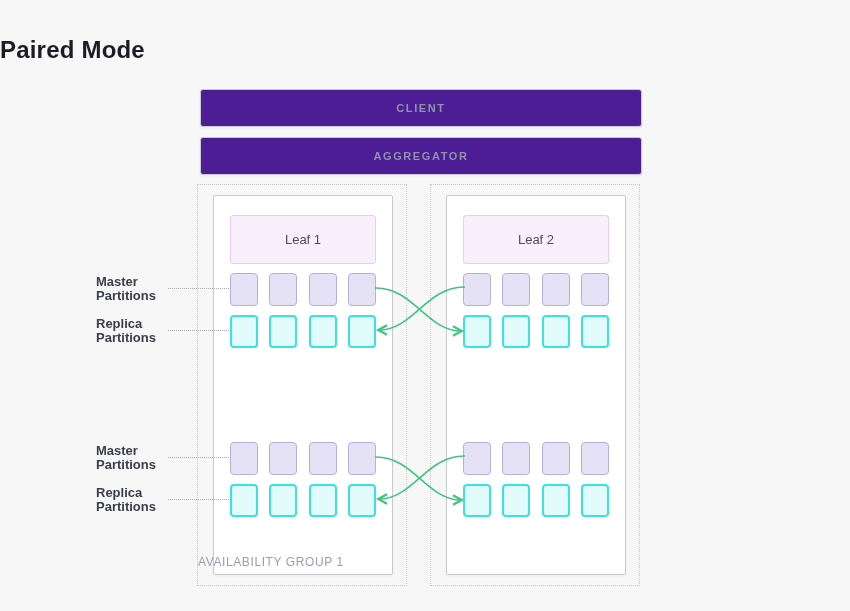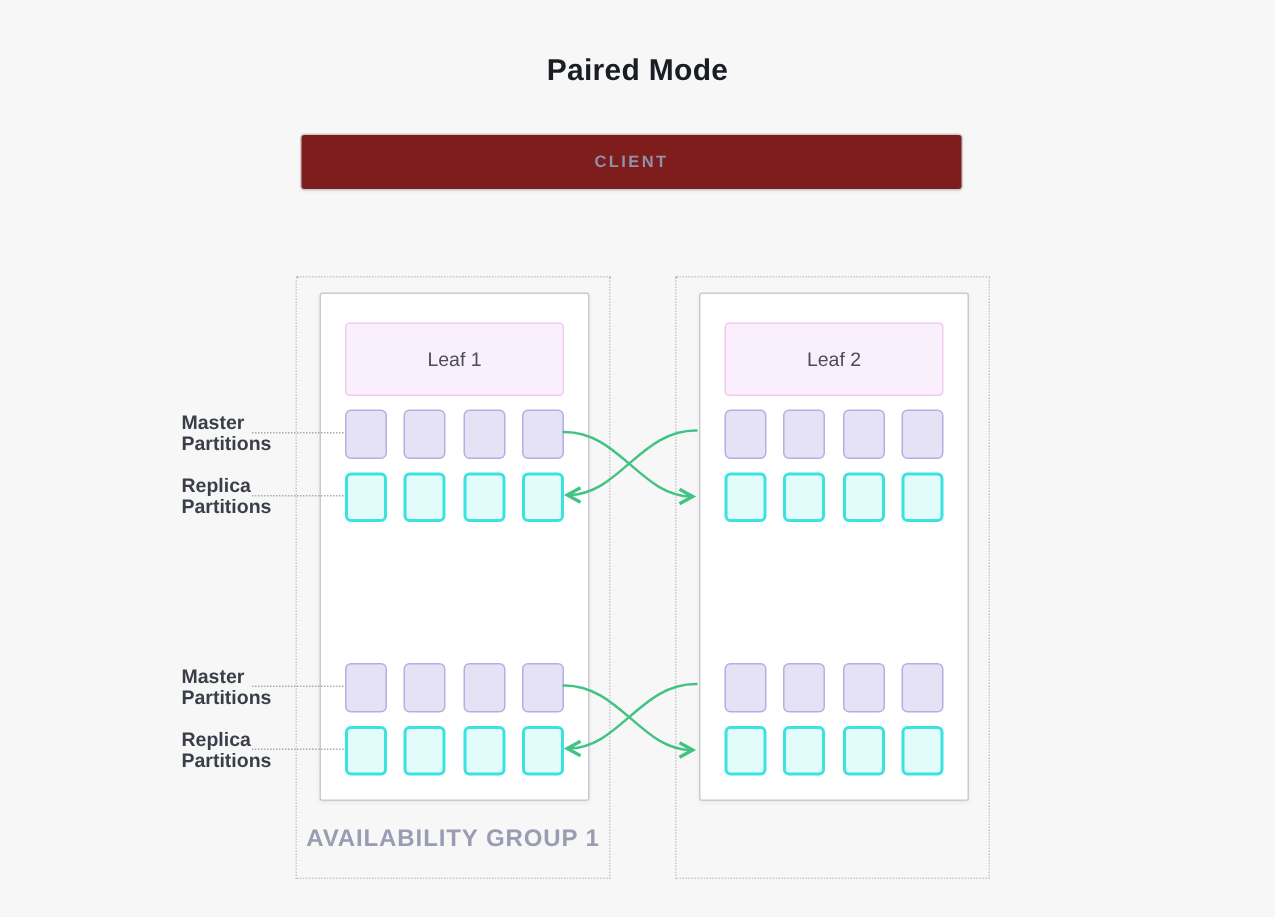--- a/index.html
+++ b/index.html
@@ -9,46 +9,46 @@
     --replica-fill:#e2fcfb; --replica-border:#3ae3df; --arrow:#42c383;
     --side-label-text:#3a3e48; --leader:#a9abb0;
   }
   *{margin:0;padding:0;box-sizing:border-box;}
   html,body{background:var(--bg);}
   .canvas{
     position:relative;width:850px;height:611px;background:var(--bg);
     font-family:"Liberation Sans",sans-serif;overflow:hidden;
   }
   .title{
-    position:absolute;top:36px;left:0;width:100%;text-align:center;
-    font-size:20px;font-weight:700;color:var(--title-text);letter-spacing:.2px;
+    position:absolute;top:36px;left:0;width:100%;text-align:left;
+    font-size:24px;font-weight:700;color:var(--title-text);letter-spacing:.2px;
   }
   .tier{
-    position:absolute;left:200px;width:442px;height:38px;background:#7f1d1d;
+    position:absolute;left:200px;width:442px;height:38px;background:#4c1d95;
     border:1px solid var(--box-border);border-radius:3px;
     display:flex;align-items:center;justify-content:center;
     box-shadow:0 1px 2px rgba(0,0,0,.05);
   }
   .tier span{
     font-size:11px;font-weight:700;letter-spacing:1.6px;color:var(--tier-text);
   }
   .tier.client{top:89px;}
   .tier.aggregator{top:137px;}
   .group{
     position:absolute;top:184px;width:210px;height:402px;
     border:1px dotted var(--group-border);
   }
   .group.g1{left:197px;}
-  .group.g2{left:450px;}
+  .group.g2{left:430px;}
   .group-label{
-    position:absolute;bottom:16px;left:0;width:100%;text-align:center;
-    font-size:16px;font-weight:700;letter-spacing:.6px;color:var(--group-label);
+    position:absolute;bottom:16px;left:0;width:100%;
+    font-size:12px;font-weight:400;letter-spacing:.6px;color:var(--group-label);
   }
   .leafbox{
-    position:absolute;left:15px;top:10px;width:180px;height:339px;background:#fff;
+    position:absolute;left:15px;top:10px;width:180px;height:380px;background:#fff;
     border:1px solid var(--box-border);border-radius:2px;
     box-shadow:0 1px 3px rgba(0,0,0,.05);
   }
   .leaf-title{
     position:absolute;left:16px;width:146px;height:49px;
     background:var(--leaf-fill);border:1px solid var(--leaf-border);border-radius:3px;
     display:flex;align-items:center;justify-content:center;
     font-size:13px;color:var(--leaf-text);
   }
   .leaf-title.t1{top:19px;}
@@ -58,21 +58,21 @@
     display:flex;justify-content:space-between;
   }
   .prow.m1{top:77px;}
   .prow.r1{top:119px;}
   .prow.m2{top:246px;}
   .prow.r2{top:288px;}
   .sq{width:28px;height:33px;border-radius:4px;}
   .sq.master{background:var(--master-fill);border:1.5px solid var(--master-border);}
   .sq.replica{background:var(--replica-fill);border:2px solid var(--replica-border);}
   .side-label{
-    position:absolute;left:121px;font-size:13px;font-weight:700;
+    position:absolute;left:96px;font-size:13px;font-weight:700;
     color:var(--side-label-text);line-height:14px;
   }
   .side-label.sl1{top:275px;}
   .side-label.sl2{top:317px;}
   .side-label.sl3{top:444px;}
   .side-label.sl4{top:486px;}
   .leader{
     position:absolute;left:168px;width:61px;height:0;
     border-top:1.5px dotted var(--leader);
   }
@@ -85,20 +85,23 @@
 </style>
 </head>
 <body>
 
 <div class="canvas">
 
   <div class="title">Paired Mode</div>
 
   <div class="tier client">
     <span>CLIENT</span>
+  </div>
+  <div class="tier aggregator">
+    <span>AGGREGATOR</span>
   </div>
 
   <div class="group g1">
     <div class="leafbox">
       <div class="leaf-title t1">Leaf 1</div>
       <div class="prow m1">
           <div class="sq master"></div>
           <div class="sq master"></div>
           <div class="sq master"></div>
           <div class="sq master"></div>

